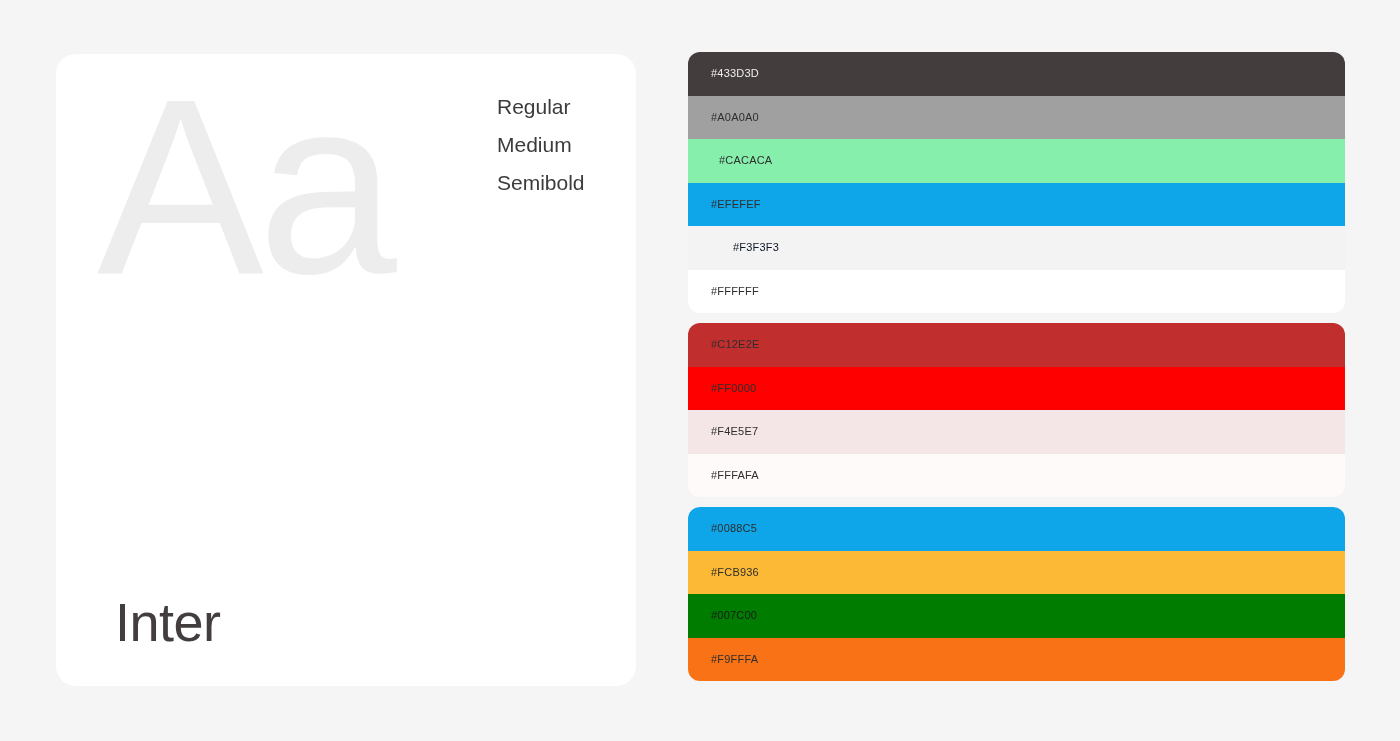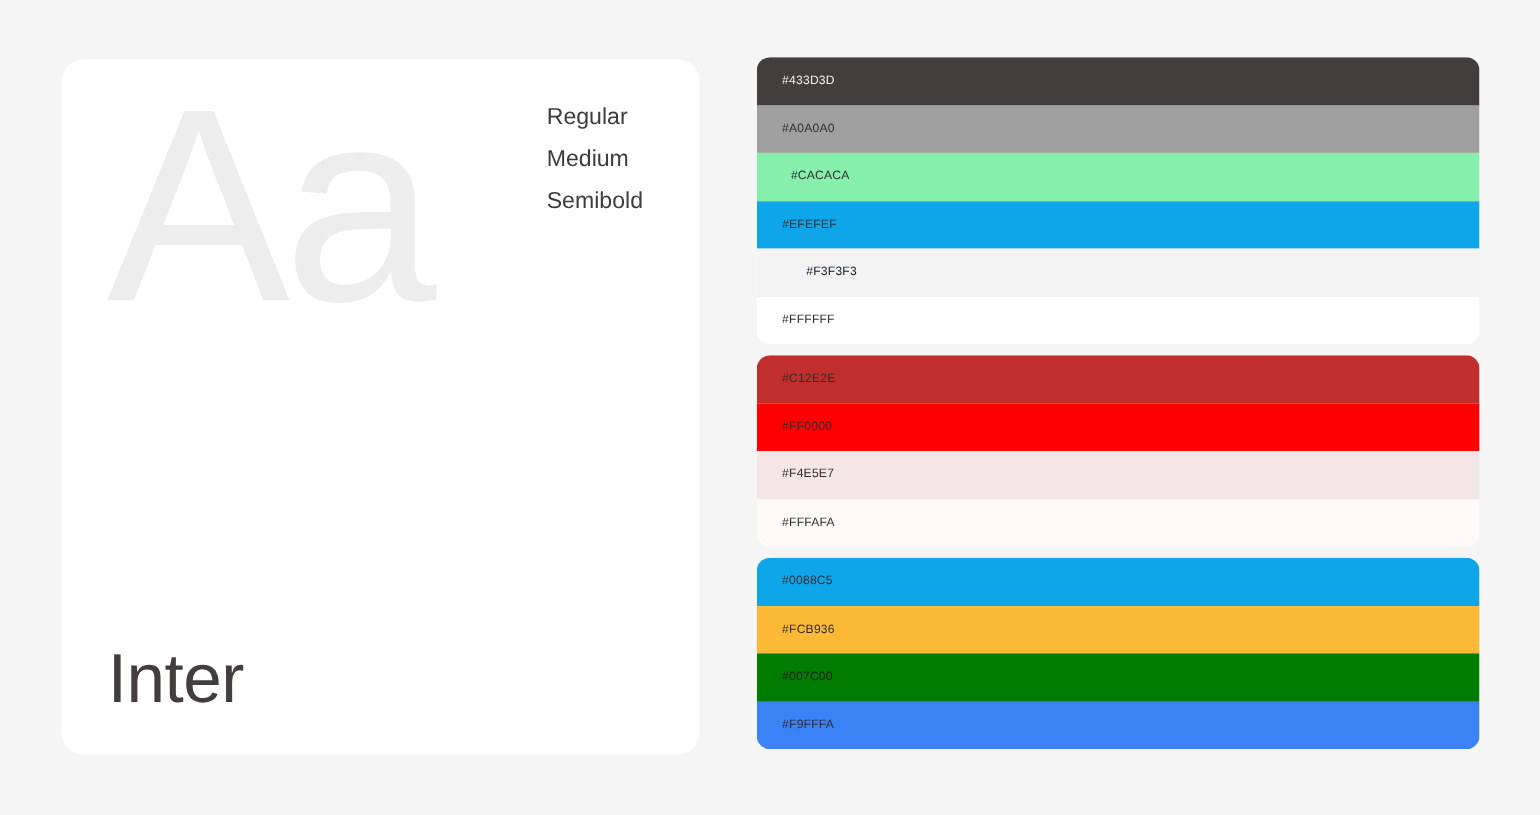--- a/index.html
+++ b/index.html
@@ -62,23 +62,23 @@
     line-height: 1.0;
     color: #3C3C3C;
     white-space: nowrap;
   }
   .weight-item.w-regular  { font-weight: 400; }
   .weight-item.w-medium   { font-weight: 400; }
   .weight-item.w-semibold { font-weight: 400; }
 
   #font-name {
     position: absolute;
-    left: 42px;
+    left: 59px;
     bottom: 37px;
-    font-size: 63px;
+    font-size: 54px;
     line-height: 1;
     letter-spacing: -0.5px;
     color: #433D3D;
     font-weight: 400;
   }
 
   
 
   #palette {
     position: absolute;
@@ -167,19 +167,19 @@
       <div class="swatch-group">
         <div class="swatch-row" style="background: #0ea5e9;">
           <span class="swatch-label" style="color: rgb(46, 46, 46);">#0088C5</span>
         </div>
         <div class="swatch-row" style="background: rgb(252, 185, 54);">
           <span class="swatch-label" style="color: rgb(46, 46, 46);">#FCB936</span>
         </div>
         <div class="swatch-row" style="background: rgb(0, 124, 0);">
           <span class="swatch-label" style="color: rgb(26, 26, 26);">#007C00</span>
         </div>
-        <div class="swatch-row" style="background: #3b82f6; text-align: center;">
+        <div class="swatch-row" style="background: #f97316; text-align: center;">
           <span class="swatch-label" style="color: rgb(46, 46, 46);">#F9FFFA</span>
         </div>
       </div>
     </section>
 
 </div>
 
 </body></html>

